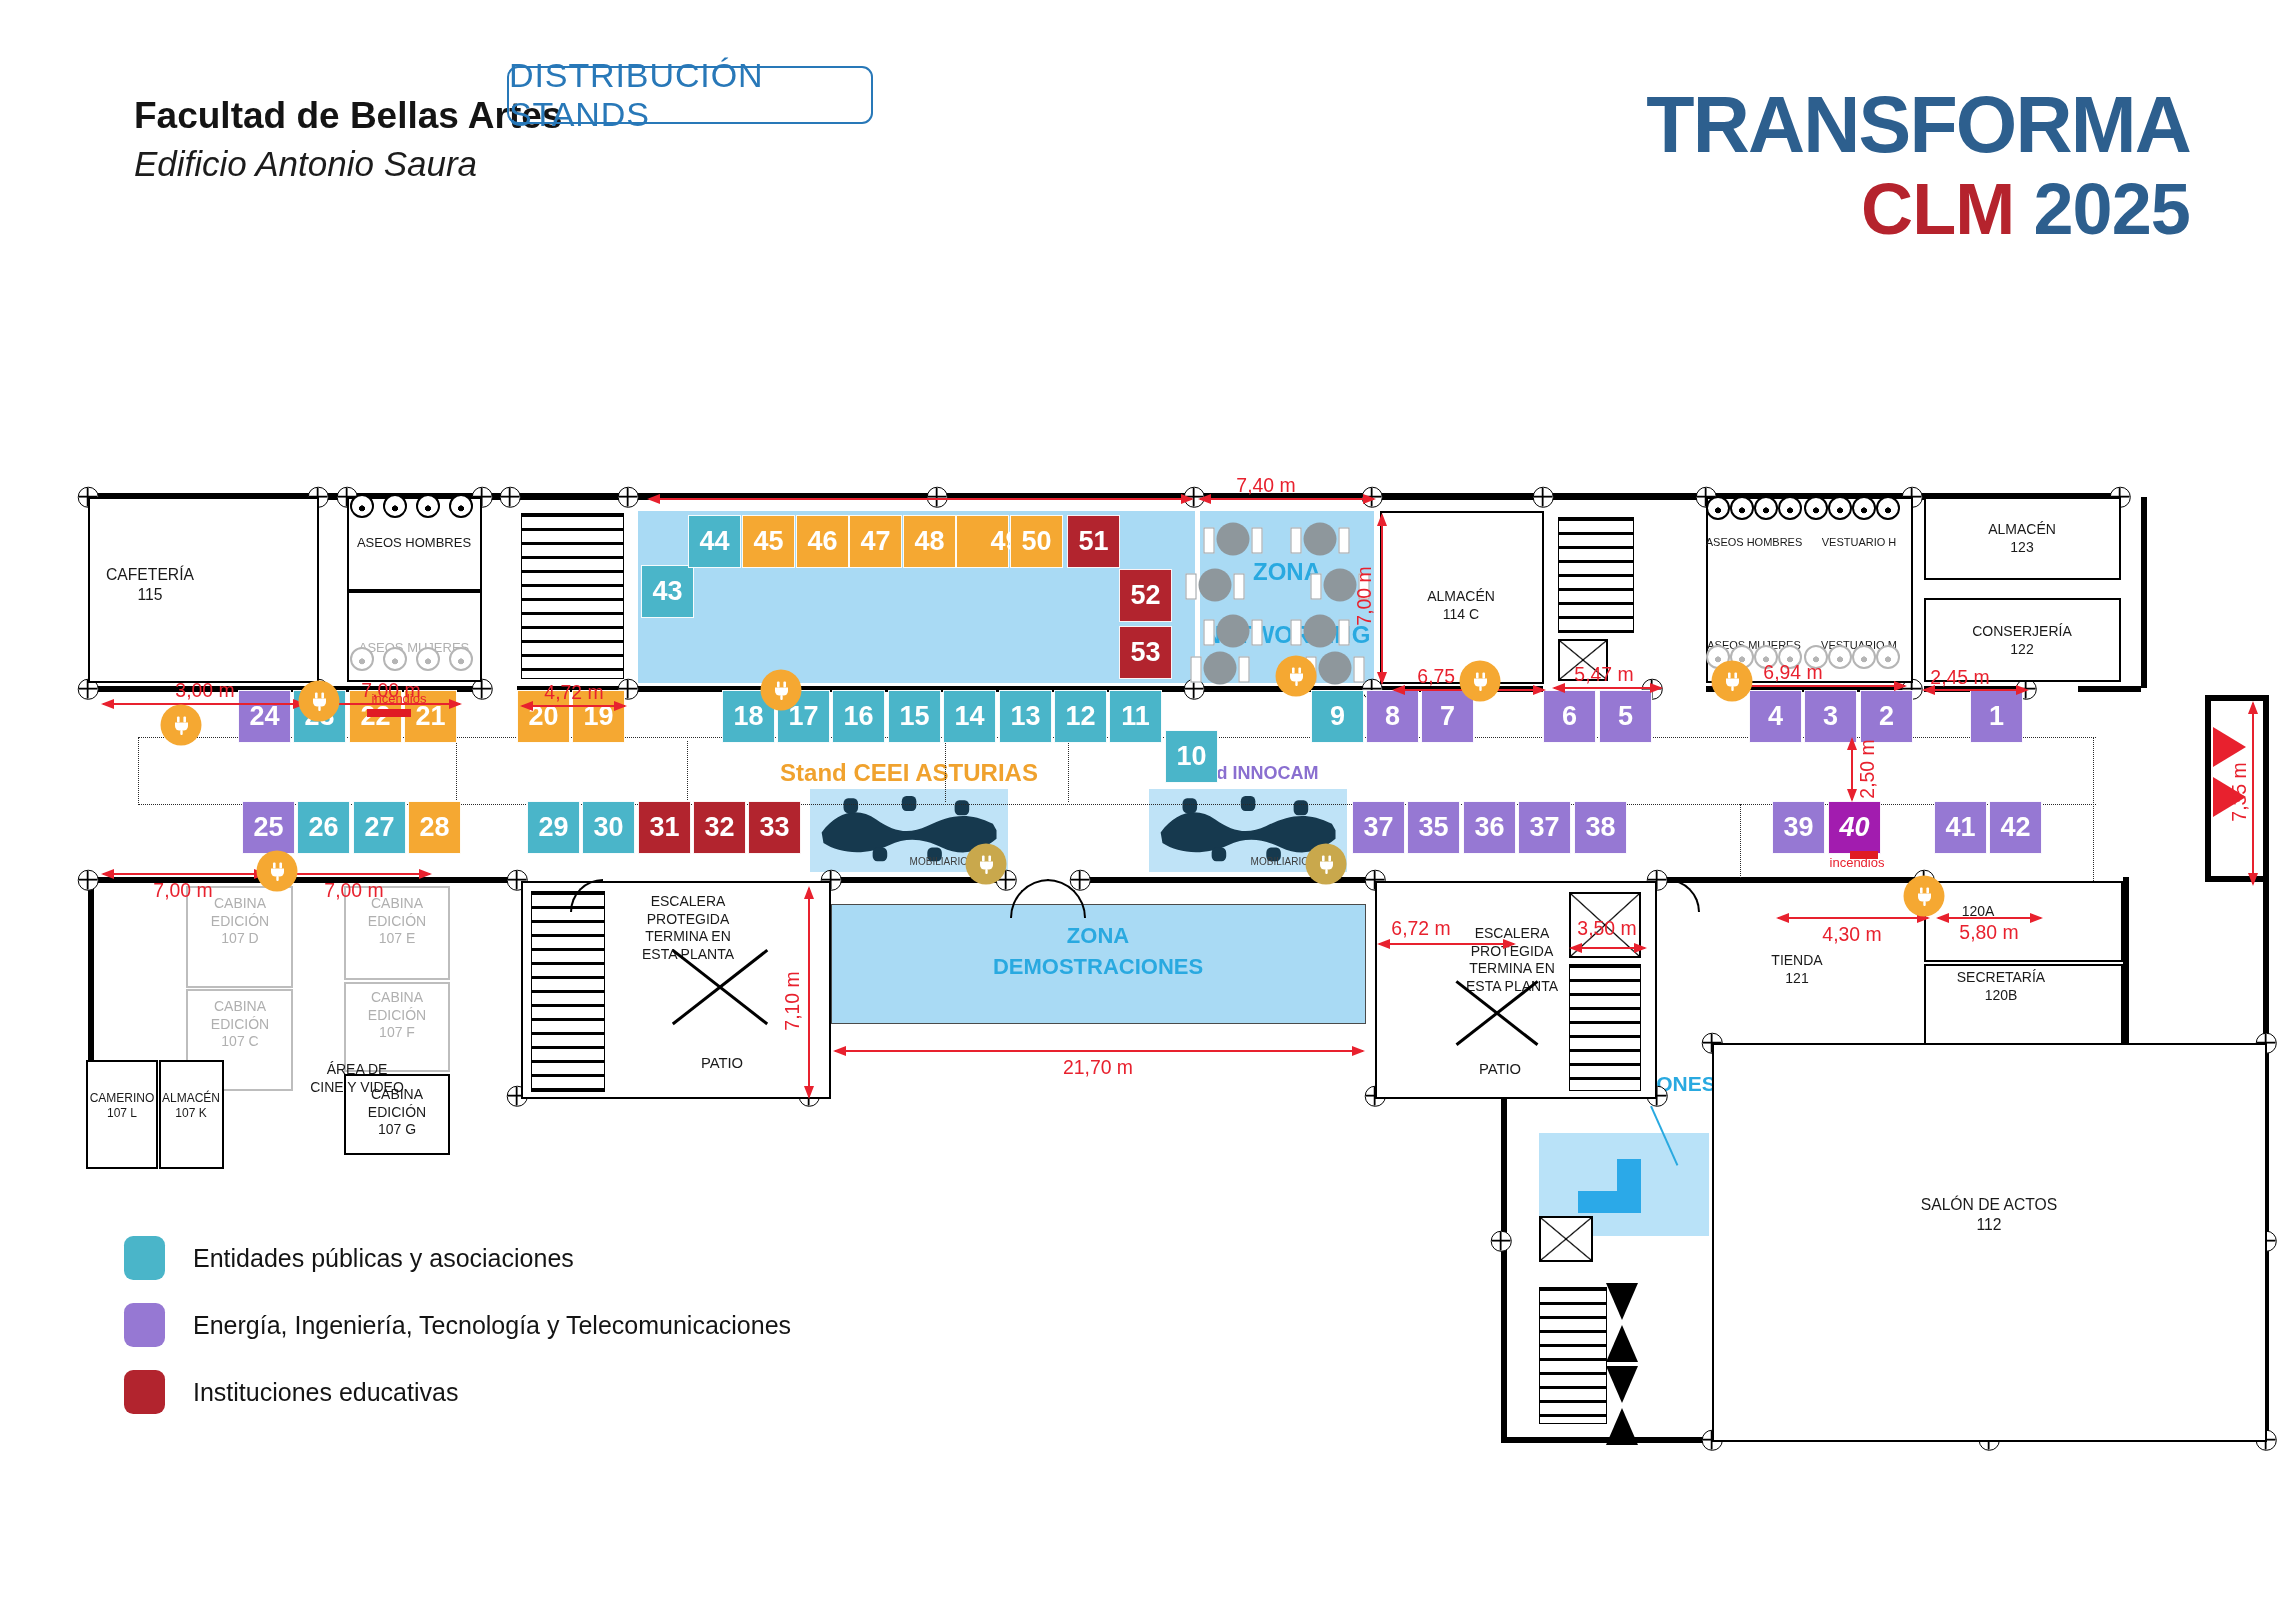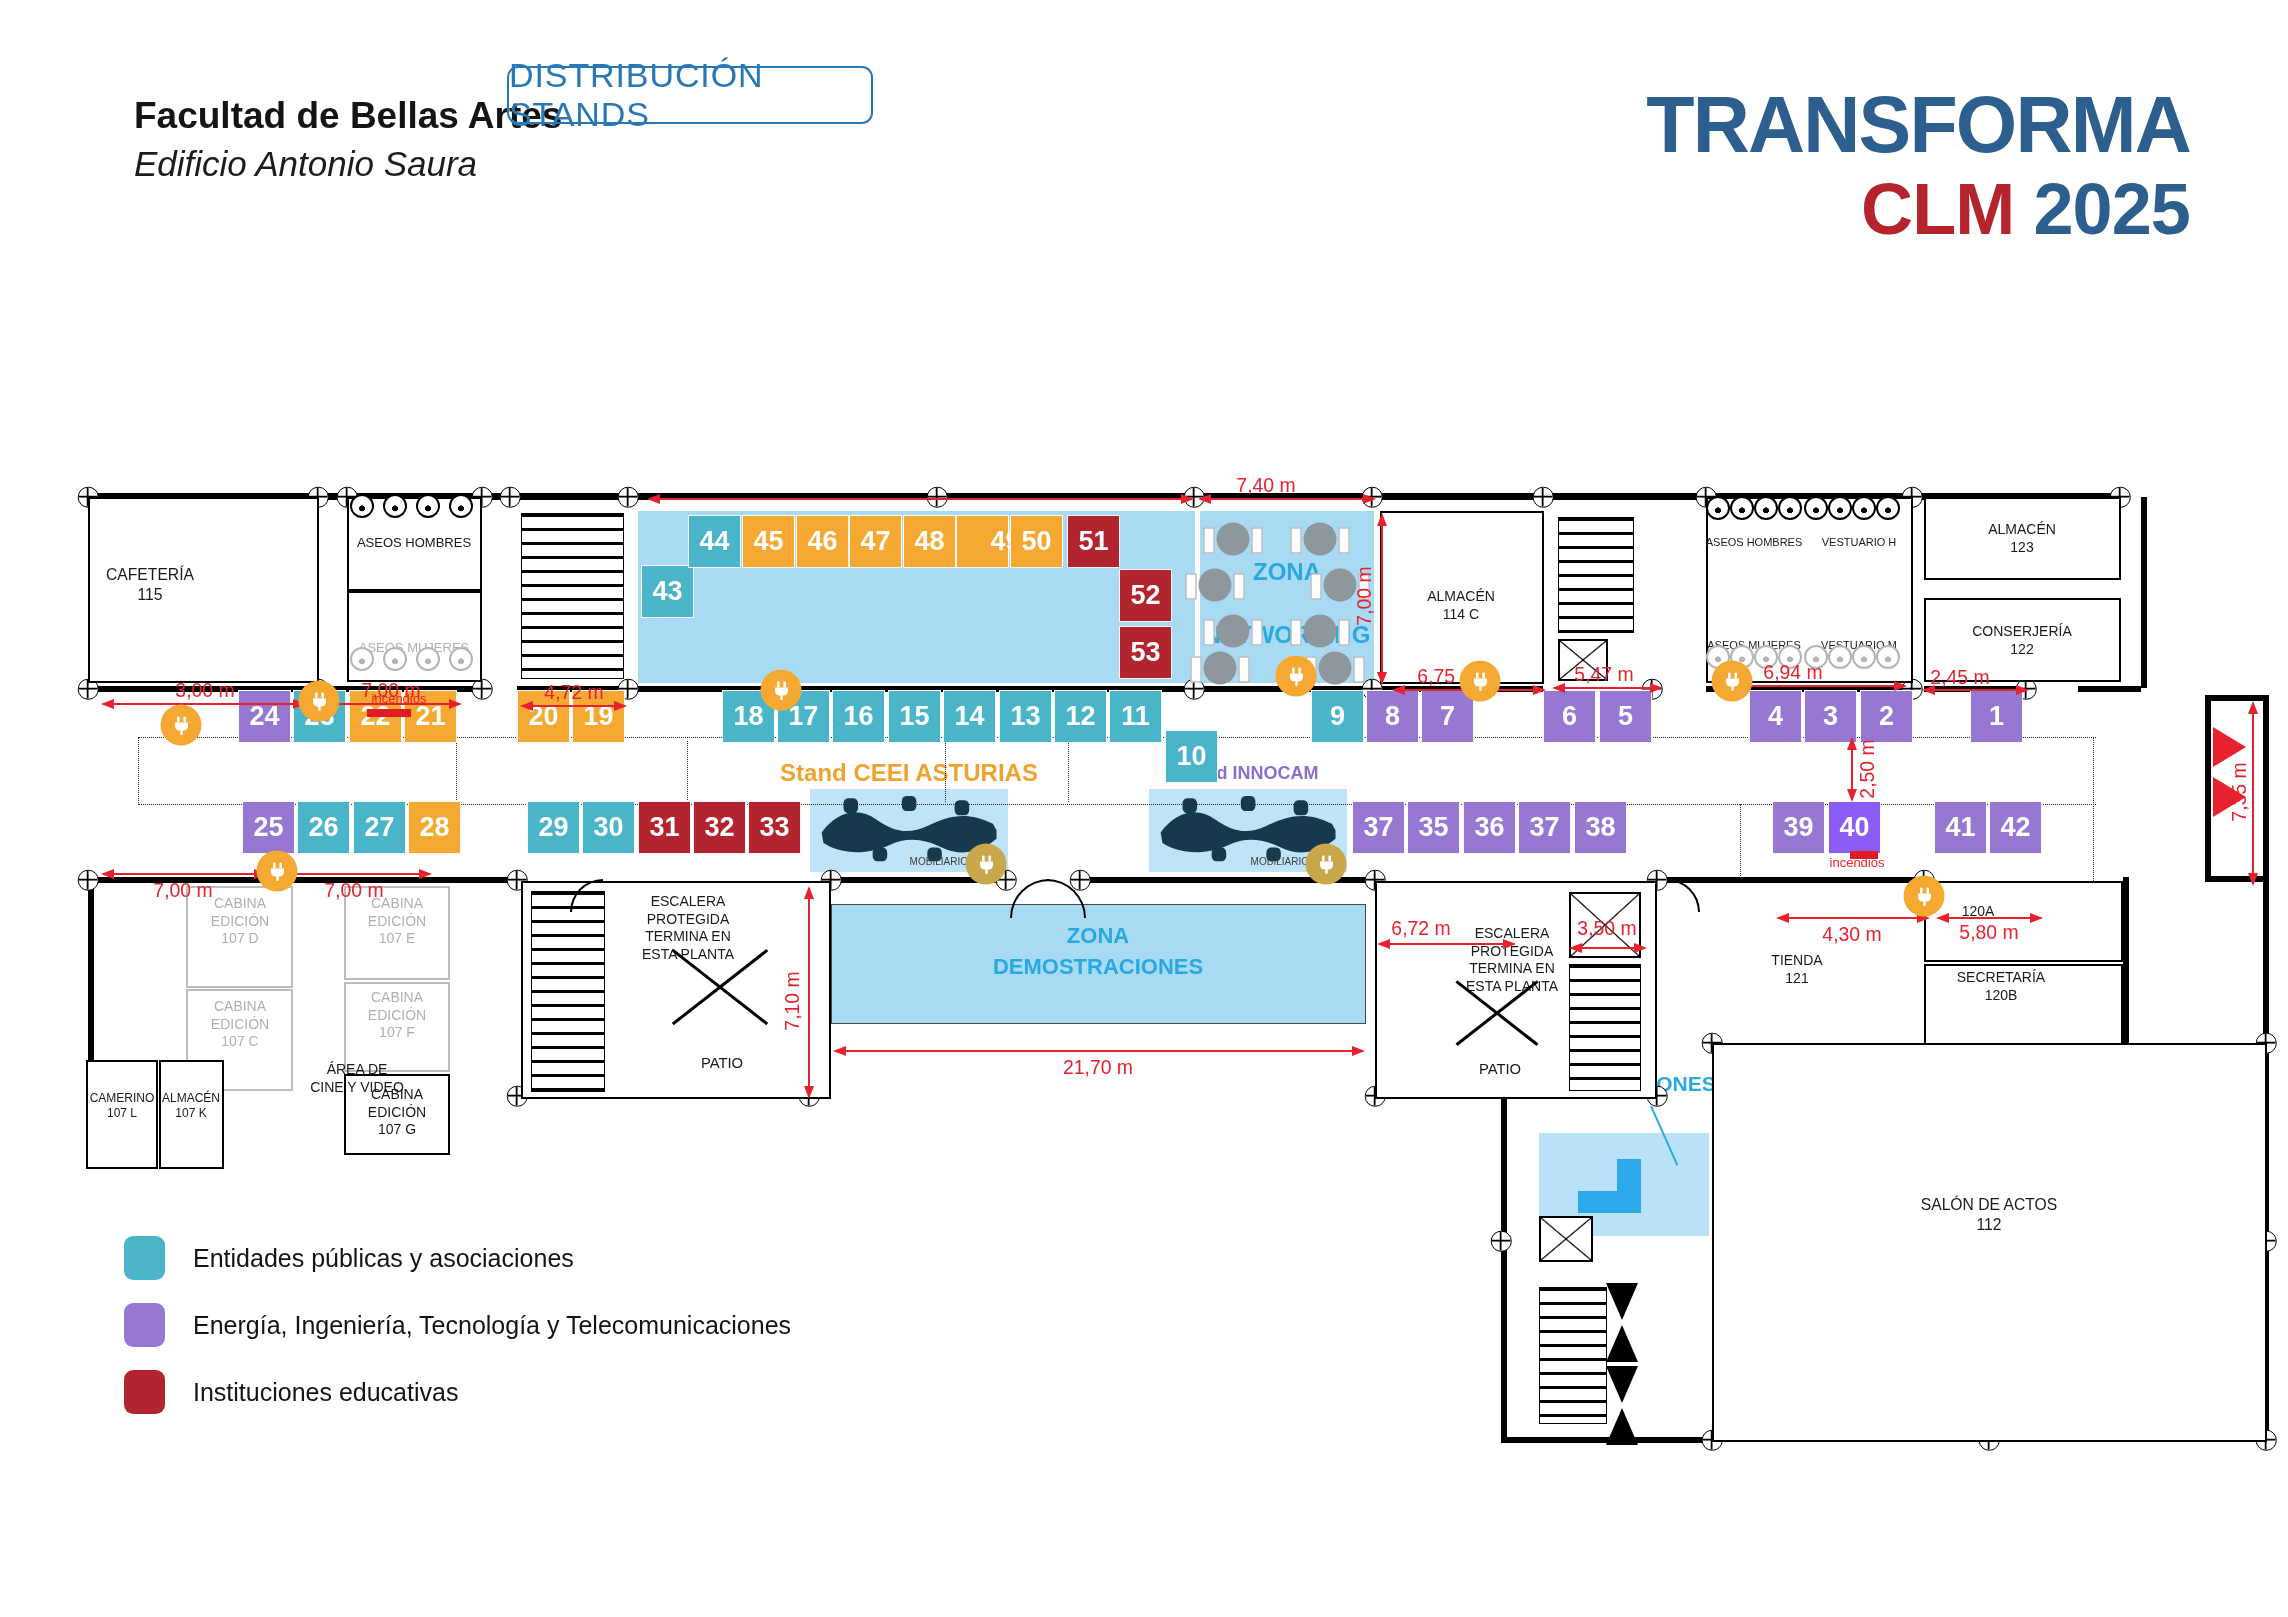--- a/index.html
+++ b/index.html
@@ -438,21 +438,21 @@
       <div class="stand" style="left: 582px; top: 801px; width: 53px; height: 53px; background: rgb(74, 181, 201);">30</div>
       <div class="stand" style="left: 638px; top: 801px; width: 53px; height: 53px; background: rgb(178, 36, 46);">31</div>
       <div class="stand" style="left: 693px; top: 801px; width: 53px; height: 53px; background: rgb(178, 36, 46);">32</div>
       <div class="stand" style="left: 748px; top: 801px; width: 53px; height: 53px; background: rgb(178, 36, 46);">33</div>
       <div class="stand" style="left: 1352px; top: 801px; width: 53px; height: 53px; background: rgb(150, 120, 211);">37</div>
       <div class="stand" style="left: 1407px; top: 801px; width: 53px; height: 53px; background: rgb(150, 120, 211);">35</div>
       <div class="stand" style="left: 1463px; top: 801px; width: 53px; height: 53px; background: rgb(150, 120, 211);">36</div>
       <div class="stand" style="left: 1518px; top: 801px; width: 53px; height: 53px; background: rgb(150, 120, 211);">37</div>
       <div class="stand" style="left: 1574px; top: 801px; width: 53px; height: 53px; background: rgb(150, 120, 211);">38</div>
       <div class="stand" style="left: 1772px; top: 801px; width: 53px; height: 53px; background: rgb(150, 120, 211);">39</div>
-      <div class="stand" style="left: 1828px; top: 801px; width: 53px; height: 53px; background: #8b5cf6;">40</div>
+      <div class="stand" style="left: 1828px; top: 801px; width: 53px; height: 53px; background: #a21caf; font-style: italic;">40</div>
       <div class="stand" style="left: 1934px; top: 801px; width: 53px; height: 53px; background: rgb(150, 120, 211);">41</div>
       <div class="stand" style="left: 1989px; top: 801px; width: 53px; height: 53px; background: rgb(150, 120, 211);">42</div>
       <div class="meas-h" style="left: 103px; top: 703px; width: 201px;"></div>
       <div class="mlabel" style="left: 205px; top: 690px;">3,00 m</div>
       <div class="meas-h" style="left: 323px; top: 703px; width: 137px;"></div>
       <div class="mlabel" style="left: 391px; top: 690px;">7,00 m</div>
       <div class="meas-h" style="left: 522px; top: 705px; width: 103px;"></div>
       <div class="mlabel" style="left: 574px; top: 692px;">4,72 m</div>
       <div class="meas-h" style="left: 649px; top: 498px; width: 543px;"></div>
       <div class="meas-h" style="left: 1200px; top: 498px; width: 174px;"></div>

